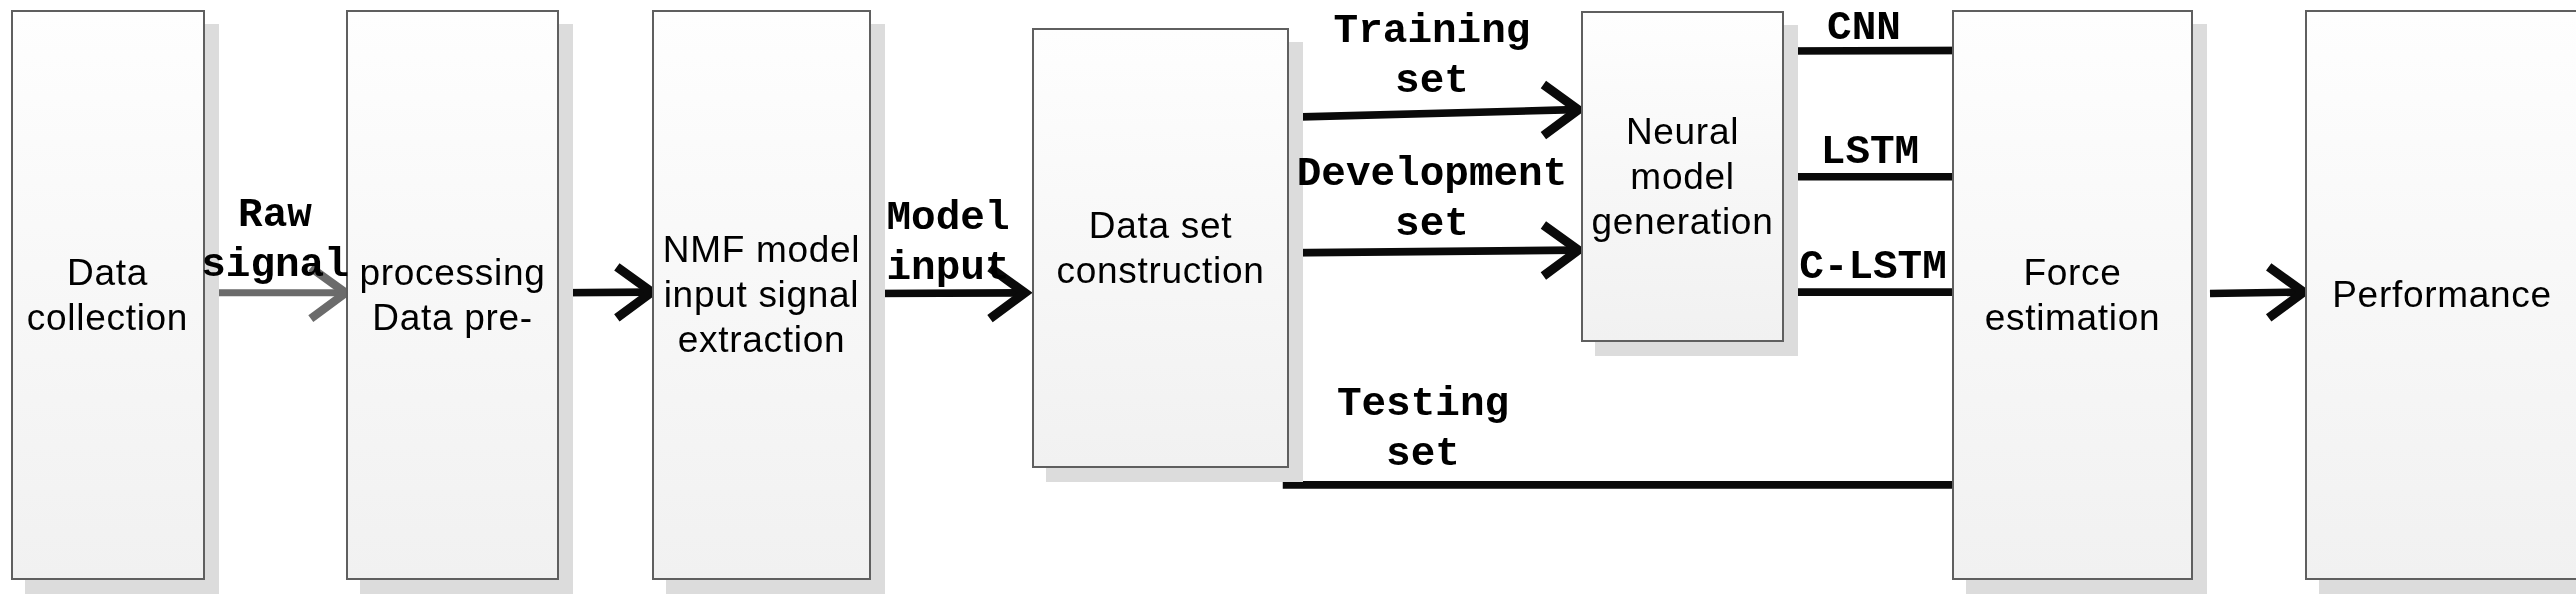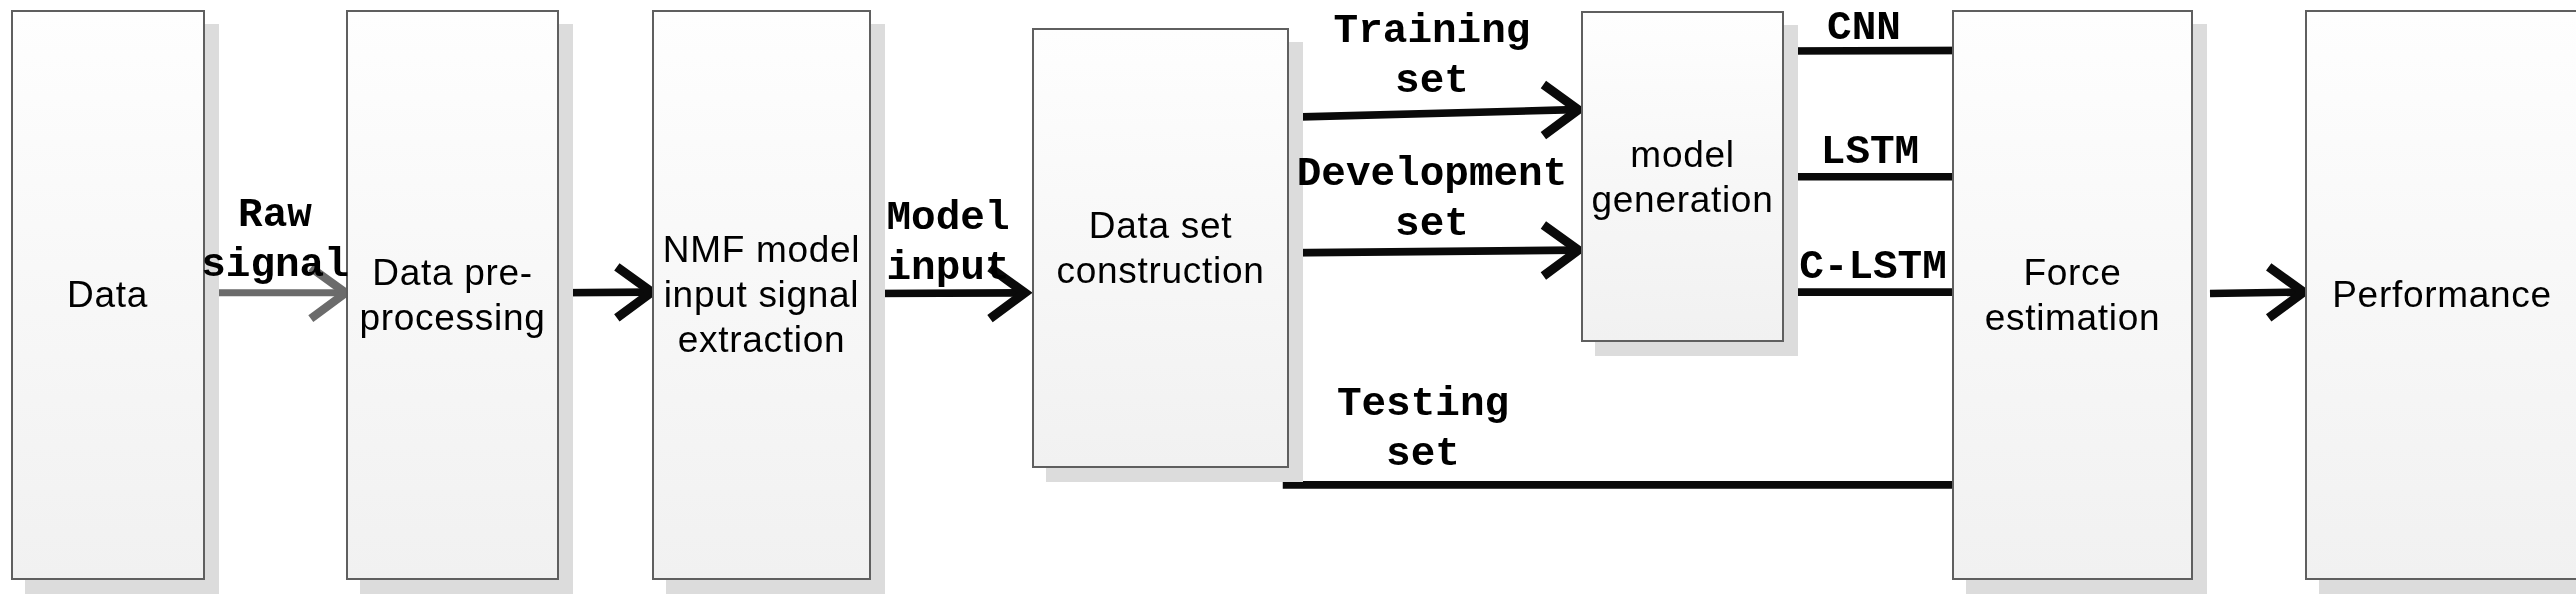--- a/index.html
+++ b/index.html
@@ -108,47 +108,49 @@
 
     <g>
       <line class="shaft" x1="3162" y1="420" x2="3290" y2="418"></line>
       <path class="head" d="M 3246 382 L 3296 418 L 3246 455"></path>
     </g>
   </svg>
 
   <div class="box" style="left:10.5px;top:9.8px;width:194px;height:570px;">
     <div class="box-label">
       <span>Data</span>
+      <span>collection</span>
     </div>
   </div>
 
   <div class="box" style="left:346px;top:9.8px;width:213px;height:570px;">
     <div class="box-label">
+      <span>processing</span>
       <span>Data pre-</span>
-      <span>processing</span>
     </div>
   </div>
 
   <div class="box" style="left:652px;top:9.8px;width:219px;height:570px;">
     <div class="box-label">
       <span>NMF model</span>
       <span>input signal</span>
       <span>extraction</span>
     </div>
   </div>
 
   <div class="box" style="left:1032px;top:9.8px;width:257px;height:440px;margin-top:18px;">
     <div class="box-label">
       <span>Data set</span>
       <span>construction</span>
     </div>
   </div>
 
   <div class="box" style="left:1581px;top:11.2px;width:203px;height:331px;">
     <div class="box-label">
+      <span>Neural</span>
       <span>model</span>
       <span>generation</span>
     </div>
   </div>
 
   <div class="box" style="left:1952px;top:9.8px;width:241px;height:570px;">
     <div class="box-label">
       <span>Force</span>
       <span>estimation</span>
     </div>

